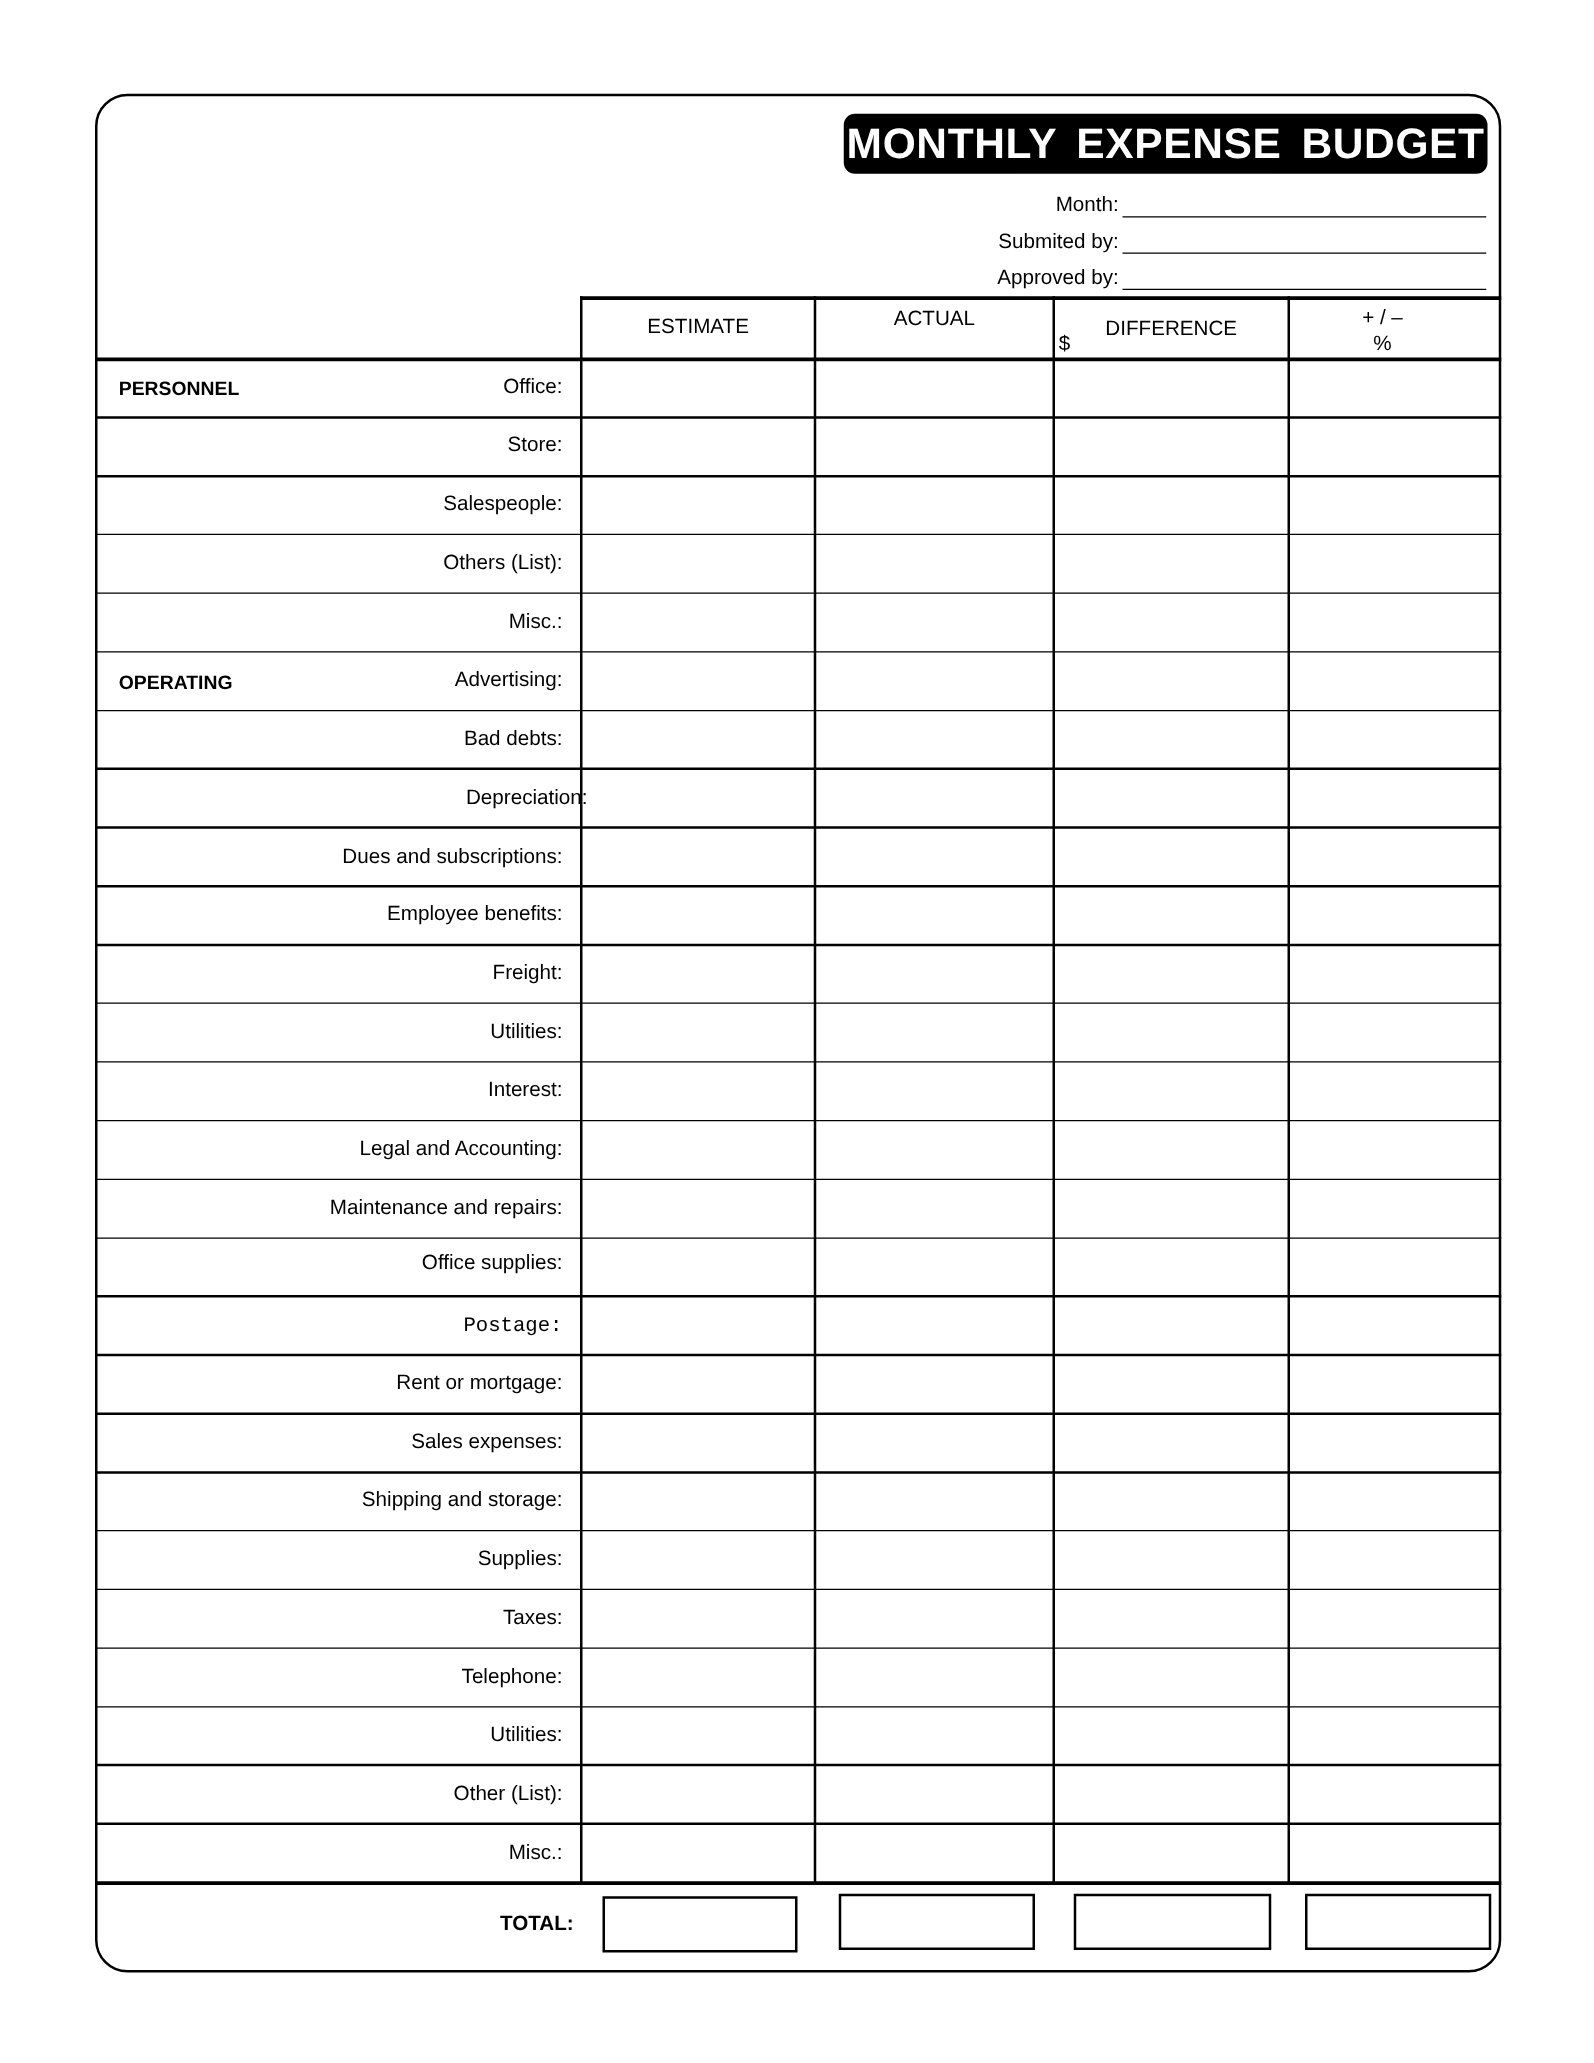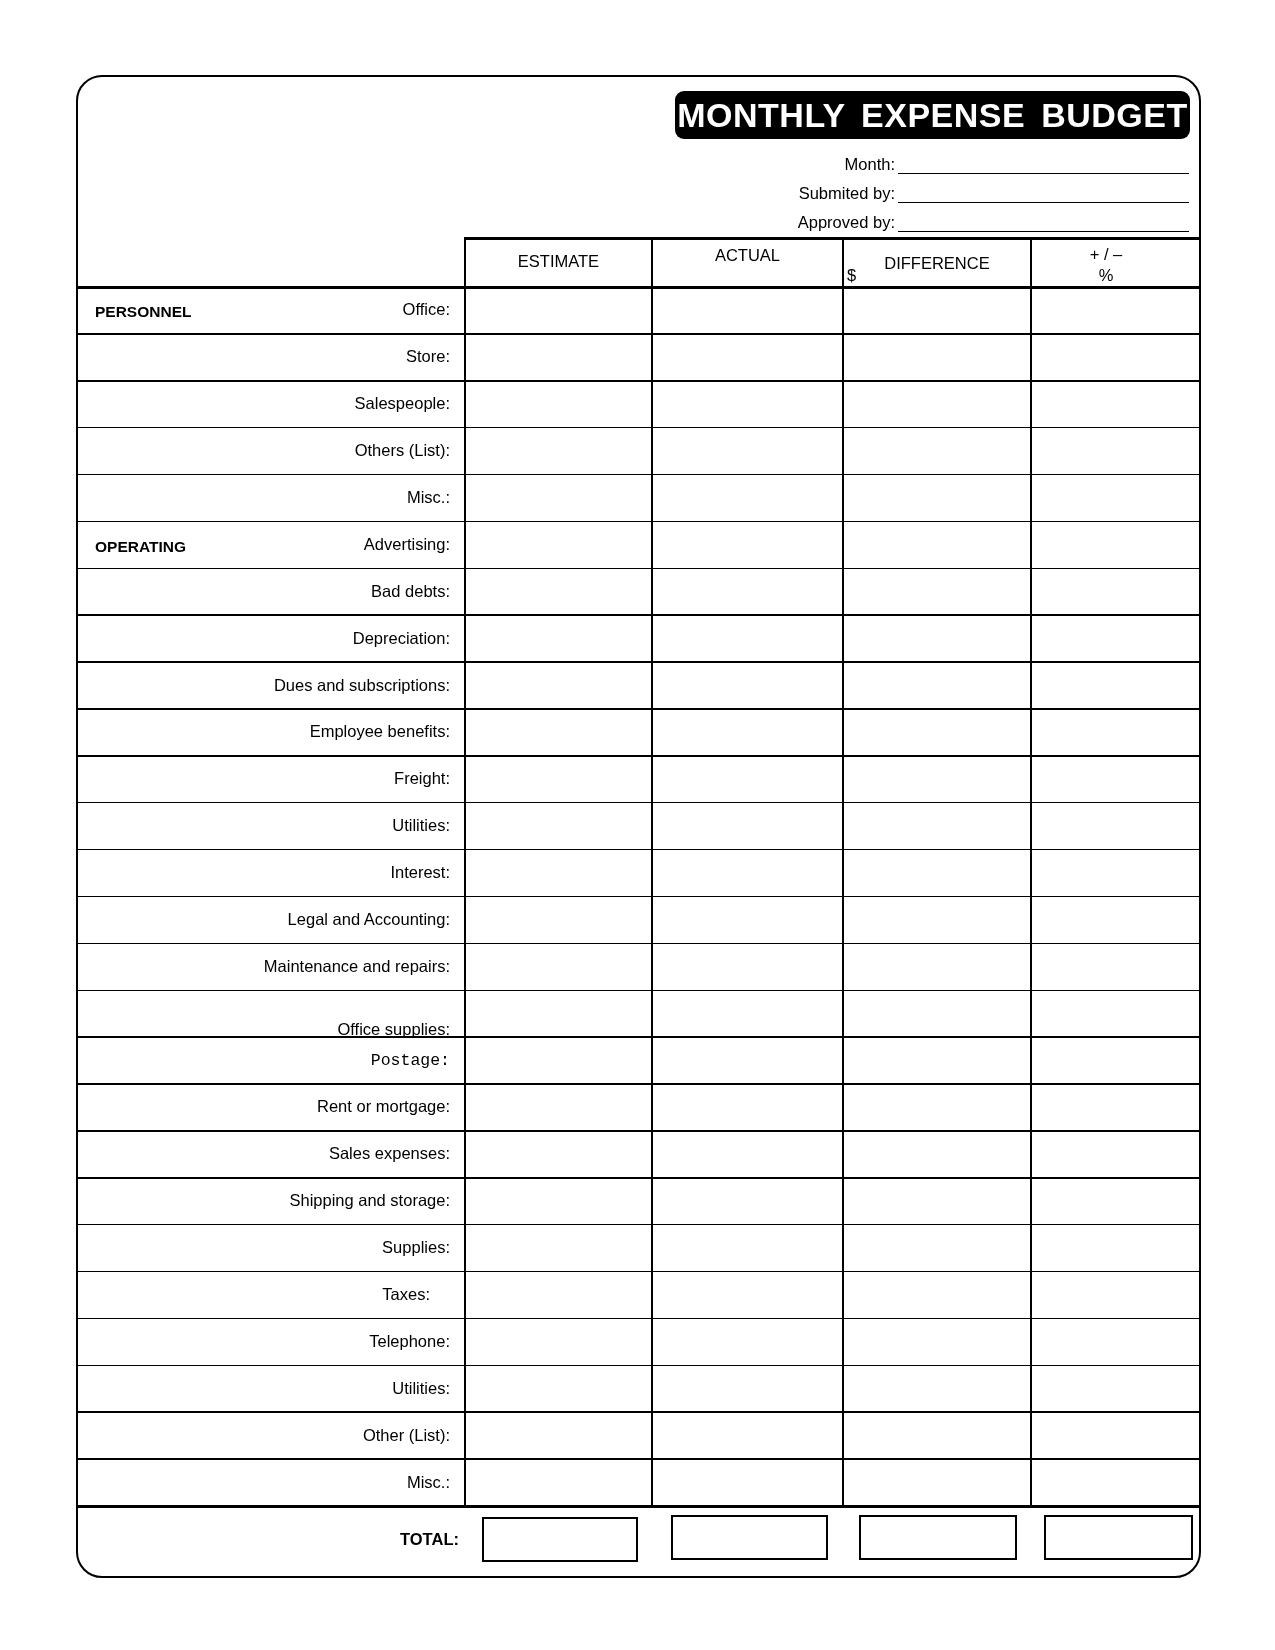--- a/index.html
+++ b/index.html
@@ -112,21 +112,21 @@
     </div>
     <div class="hline" style="left: 77px; width: 1124px; top: 567.558px;"></div>
     <div class="row" style="top: 568.308px; height: 46.8846px;">
       <span class="row-label" style="right: 751px; top: 13.4423px;">Bad debts:</span>
       <div class="cell" style="left: 389px; width: 185px; height: 46.8846px;"></div>
       <div class="cell" style="left: 576px; width: 189px; height: 46.8846px;"></div>
       <div class="cell" style="left: 767px; width: 186px; height: 46.8846px;"></div>
       <div class="cell" style="left: 955px; width: 168px; height: 46.8846px;"></div>
     </div>
     <div class="hline" style="left: 77px; width: 1124px; top: 614.442px;"></div>
-    <div class="row" style="top: 615.192px; height: 63px;">
+    <div class="row" style="top: 615.192px; height: 63px; padding-left: 20px;">
       <span class="row-label" style="right: 751px; top: 13.4423px;">Depreciation:</span>
       <div class="cell" style="left: 389px; width: 185px; height: 46.8846px;"></div>
       <div class="cell" style="left: 576px; width: 189px; height: 46.8846px;"></div>
       <div class="cell" style="left: 767px; width: 186px; height: 46.8846px;"></div>
       <div class="cell" style="left: 955px; width: 168px; height: 46.8846px;"></div>
     </div>
     <div class="hline" style="left: 77px; width: 1124px; top: 661.327px;"></div>
     <div class="row" style="top: 662.077px; height: 46.8846px;">
       <span class="row-label" style="right: 751px; top: 13.4423px;">Dues and subscriptions:</span>
       <div class="cell" style="left: 389px; width: 185px; height: 46.8846px;"></div>
@@ -177,21 +177,21 @@
     <div class="hline" style="left: 77px; width: 1124px; top: 942.635px;"></div>
     <div class="row" style="top: 943.385px; height: 46.8846px;">
       <span class="row-label" style="right: 751px; top: 13.4423px;">Maintenance and repairs:</span>
       <div class="cell" style="left: 389px; width: 185px; height: 46.8846px;"></div>
       <div class="cell" style="left: 576px; width: 189px; height: 46.8846px;"></div>
       <div class="cell" style="left: 767px; width: 186px; height: 46.8846px;"></div>
       <div class="cell" style="left: 955px; width: 168px; height: 46.8846px;"></div>
     </div>
     <div class="hline" style="left: 77px; width: 1124px; top: 989.519px;"></div>
     <div class="row" style="top: 990.269px; height: 46.8846px;">
-      <span class="row-label" style="right: 751px; top: 30px; margin-left: 16px;">Office supplies:</span>
+      <span class="row-label" style="right: 751px; top: 11px; margin-left: 16px;">Office supplies:</span>
       <div class="cell" style="left: 389px; width: 185px; height: 46.8846px;"></div>
       <div class="cell" style="left: 576px; width: 189px; height: 46.8846px;"></div>
       <div class="cell" style="left: 767px; width: 186px; height: 46.8846px;"></div>
       <div class="cell" style="left: 955px; width: 168px; height: 46.8846px;"></div>
     </div>
     <div class="hline" style="left: 77px; width: 1124px; top: 1036.4px;"></div>
     <div class="row" style="top: 1037.15px; height: 46.8846px;">
       <span class="row-label" style="right: 751px; top: 13.4423px; font-family: Liberation Mono, monospace;">Postage:</span>
       <div class="cell" style="left: 389px; width: 185px; height: 46.8846px;"></div>
       <div class="cell" style="left: 576px; width: 189px; height: 46.8846px;"></div>
@@ -225,21 +225,21 @@
     <div class="hline" style="left: 77px; width: 1124px; top: 1223.94px;"></div>
     <div class="row" style="top: 1224.69px; height: 46.8846px;">
       <span class="row-label" style="right: 751px; top: 13.4423px;">Supplies:</span>
       <div class="cell" style="left: 389px; width: 185px; height: 46.8846px;"></div>
       <div class="cell" style="left: 576px; width: 189px; height: 46.8846px;"></div>
       <div class="cell" style="left: 767px; width: 186px; height: 46.8846px;"></div>
       <div class="cell" style="left: 955px; width: 168px; height: 46.8846px;"></div>
     </div>
     <div class="hline" style="left: 77px; width: 1124px; top: 1270.83px;"></div>
     <div class="row" style="top: 1271.58px; height: 46.8846px;">
-      <span class="row-label" style="right: 771px; top: 13.4423px;">Taxes:</span>
+      <span class="row-label" style="right: 751px; top: 13.4423px;">Taxes:</span>
       <div class="cell" style="left: 389px; width: 185px; height: 46.8846px;"></div>
       <div class="cell" style="left: 576px; width: 189px; height: 46.8846px;"></div>
       <div class="cell" style="left: 767px; width: 186px; height: 46.8846px;"></div>
       <div class="cell" style="left: 955px; width: 168px; height: 46.8846px;"></div>
     </div>
     <div class="hline" style="left: 77px; width: 1124px; top: 1317.71px;"></div>
     <div class="row" style="top: 1318.46px; height: 46.8846px;">
       <span class="row-label" style="right: 751px; top: 13.4423px;">Telephone:</span>
       <div class="cell" style="left: 389px; width: 185px; height: 46.8846px;"></div>
       <div class="cell" style="left: 576px; width: 189px; height: 46.8846px;"></div>

